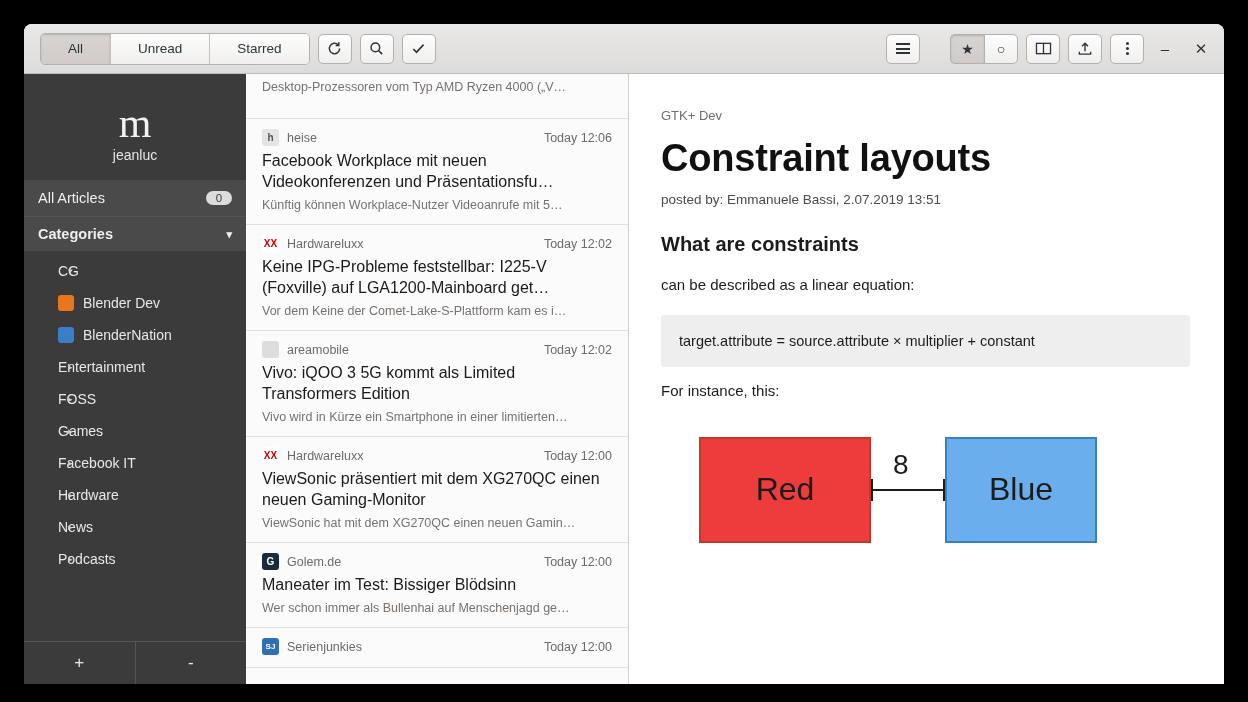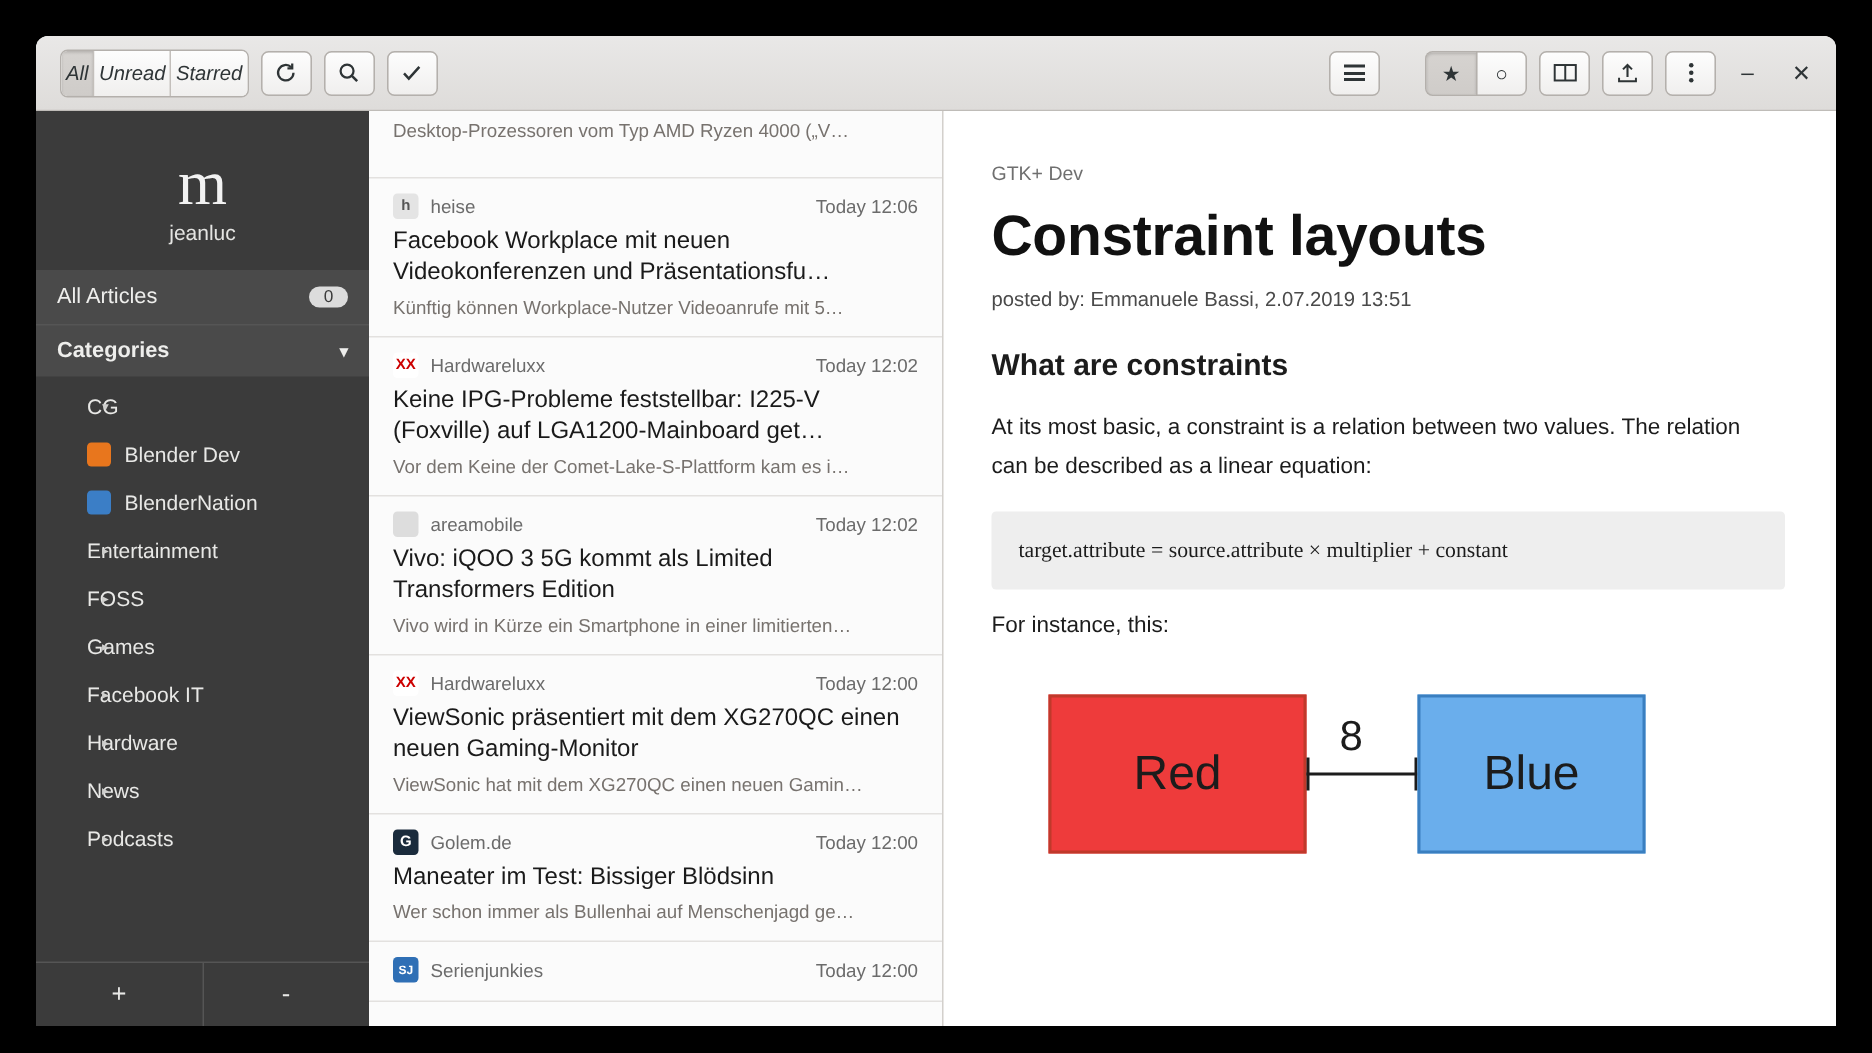--- a/index.html
+++ b/index.html
@@ -39,29 +39,28 @@
   .seg {
     display: flex;
     border: 1px solid #b4b0ac;
     border-radius: 5px;
     overflow: hidden;
     height: 30px;
     background: #fbfbfa;
     margin-left: 8px;
   }
   .seg .segbtn {
-    padding: 0 3px;
+    padding: 0 27px;
     display: flex;
     align-items: center;
     font-size: 13.5px;
     color: #2e3436;
     border-right: 1px solid #c3bfbb;
     background: linear-gradient(180deg,#fdfdfd 0%, #f0efee 100%);
     cursor: default;
-    font-style: italic;
   }
   .seg .segbtn:last-child { border-right: none; }
   .seg .segbtn.active {
     background: linear-gradient(180deg,#d6d3d0 0%, #cfccc9 100%);
     box-shadow: inset 0 1px 2px rgba(0,0,0,0.16);
   }
   .iconbtn {
     width: 34px;
     height: 30px;
     margin-left: 8px;
@@ -260,21 +259,21 @@
     letter-spacing: -0.2px;
   }
   .c-byline { font-size: 13.5px; color: #4a4a4a; margin-top: 12px; }
   .c-h2 { font-size: 20px; color: #1c1c1c; margin-top: 26px; }
   .c-p { font-size: 15px; color: #1c1c1c; line-height: 24px; margin-top: 12px; }
   .c-code {
     margin-top: 18px;
     background: #eeeeee;
     border-radius: 3px;
     padding: 14px 18px;
-    font-family: Liberation Serif, serif;
+    font-family: Liberation Sans, sans-serif;
     font-size: 14.5px;
     color: #1c1c1c;
     line-height: 24px;
   }
   .c-fig {
     margin-top: 34px;
     position: relative;
     height: 130px;
   }
   .box {
@@ -529,21 +528,20 @@
         </div>
       </div>
 
     </div>
 
     <div class="content">
       <div class="c-feed">GTK+ Dev</div>
       <h1 class="c-title">Constraint layouts</h1>
       <div class="c-byline">posted by: Emmanuele Bassi, 2.07.2019 13:51</div>
       <h2 class="c-h2">What are constraints</h2>
-      <div class="c-p">At its most basic, a constraint is a relation between two values. The relation</div>
       <div class="c-p" style="margin-top:2px">can be described as a linear equation:</div>
       <div class="c-code">target.attribute = source.attribute × multiplier + constant</div>
       <div class="c-p">For instance, this:</div>
 
       <div class="c-fig">
         <div class="box red">Red</div>
         <div class="connector"></div>
         <div class="conn-label">8</div>
         <div class="box blue">Blue</div>
       </div>

